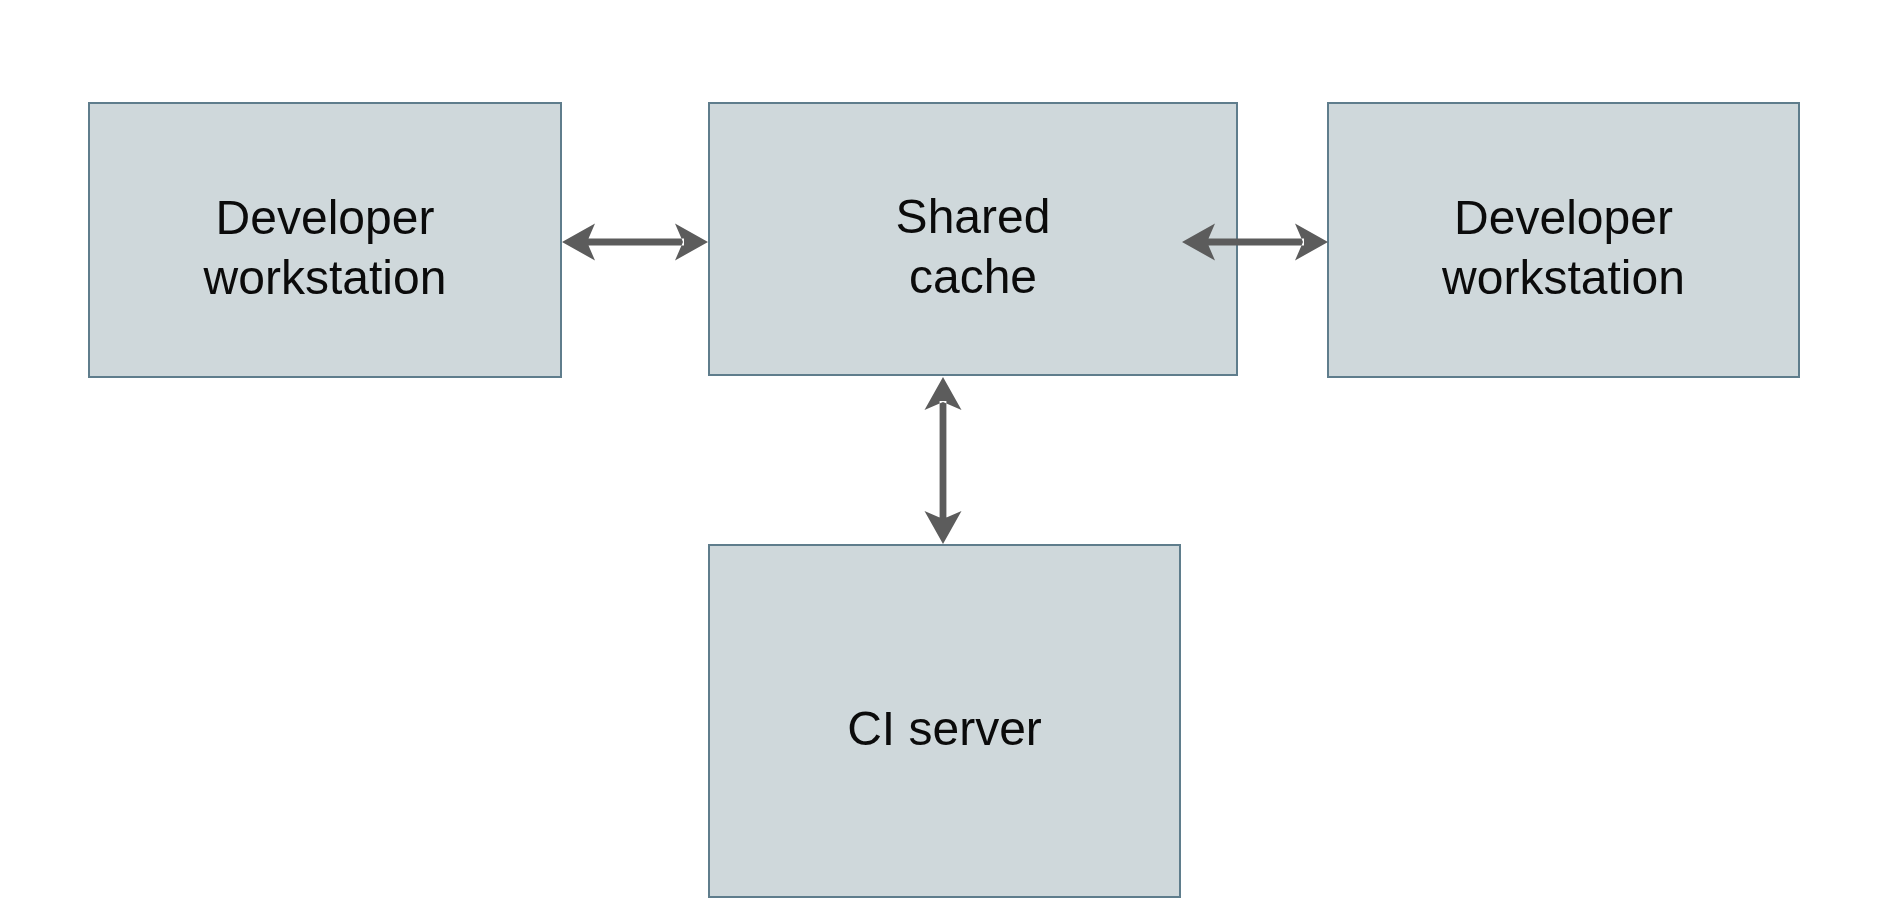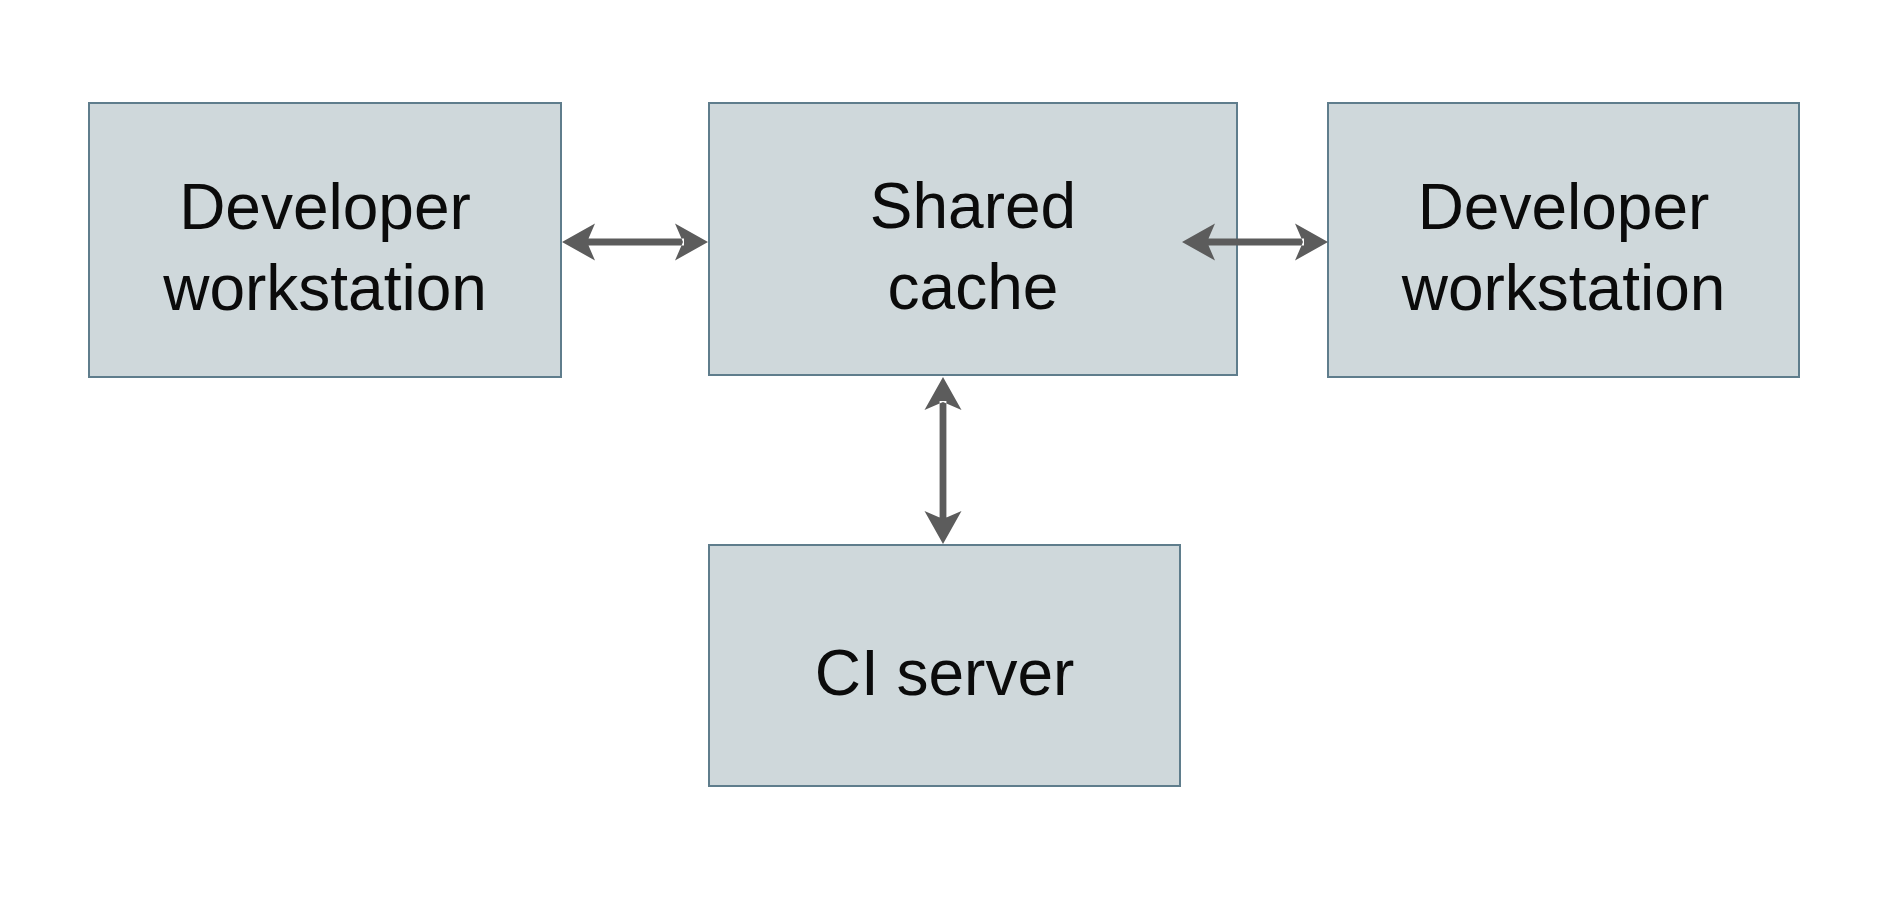--- a/index.html
+++ b/index.html
@@ -27,29 +27,29 @@
     border:2px solid var(--node-border);
     box-sizing:border-box;
     display:flex;
     align-items:center;
     justify-content:center;
   }
   .node-label{
     white-space:pre-line;
     text-align:center;
     color:var(--text);
-    font-size:64px;
+    font-size:48px;
     line-height:1.26;
     letter-spacing:0px;
     margin-top:16px;
   }
   #node-dev-left   {left:88px;  top:102px; width:474px; height:276px;}
   #node-cache      {left:708px; top:102px; width:530px; height:274px;}
   #node-dev-right  {left:1327px;top:102px; width:473px; height:276px;}
-  #node-ci         {left:708px; top:544px; width:473px; height:243px;}
+  #node-ci         {left:708px; top:544px; width:473px; height:354px;}
   .edge{position:absolute; color:var(--arrow);}
   #edge-left     {left:562px;  top:218px; width:146px; height:48px;}
   #edge-right    {left:1182px; top:218px; width:146px; height:48px;}
   #edge-vertical {left:919px;  top:377px; width:48px;  height:167px;}
   .edge svg{display:block; width:100%; height:100%;}
 </style>
 </head>
 <body>
 
 <div class="canvas">

